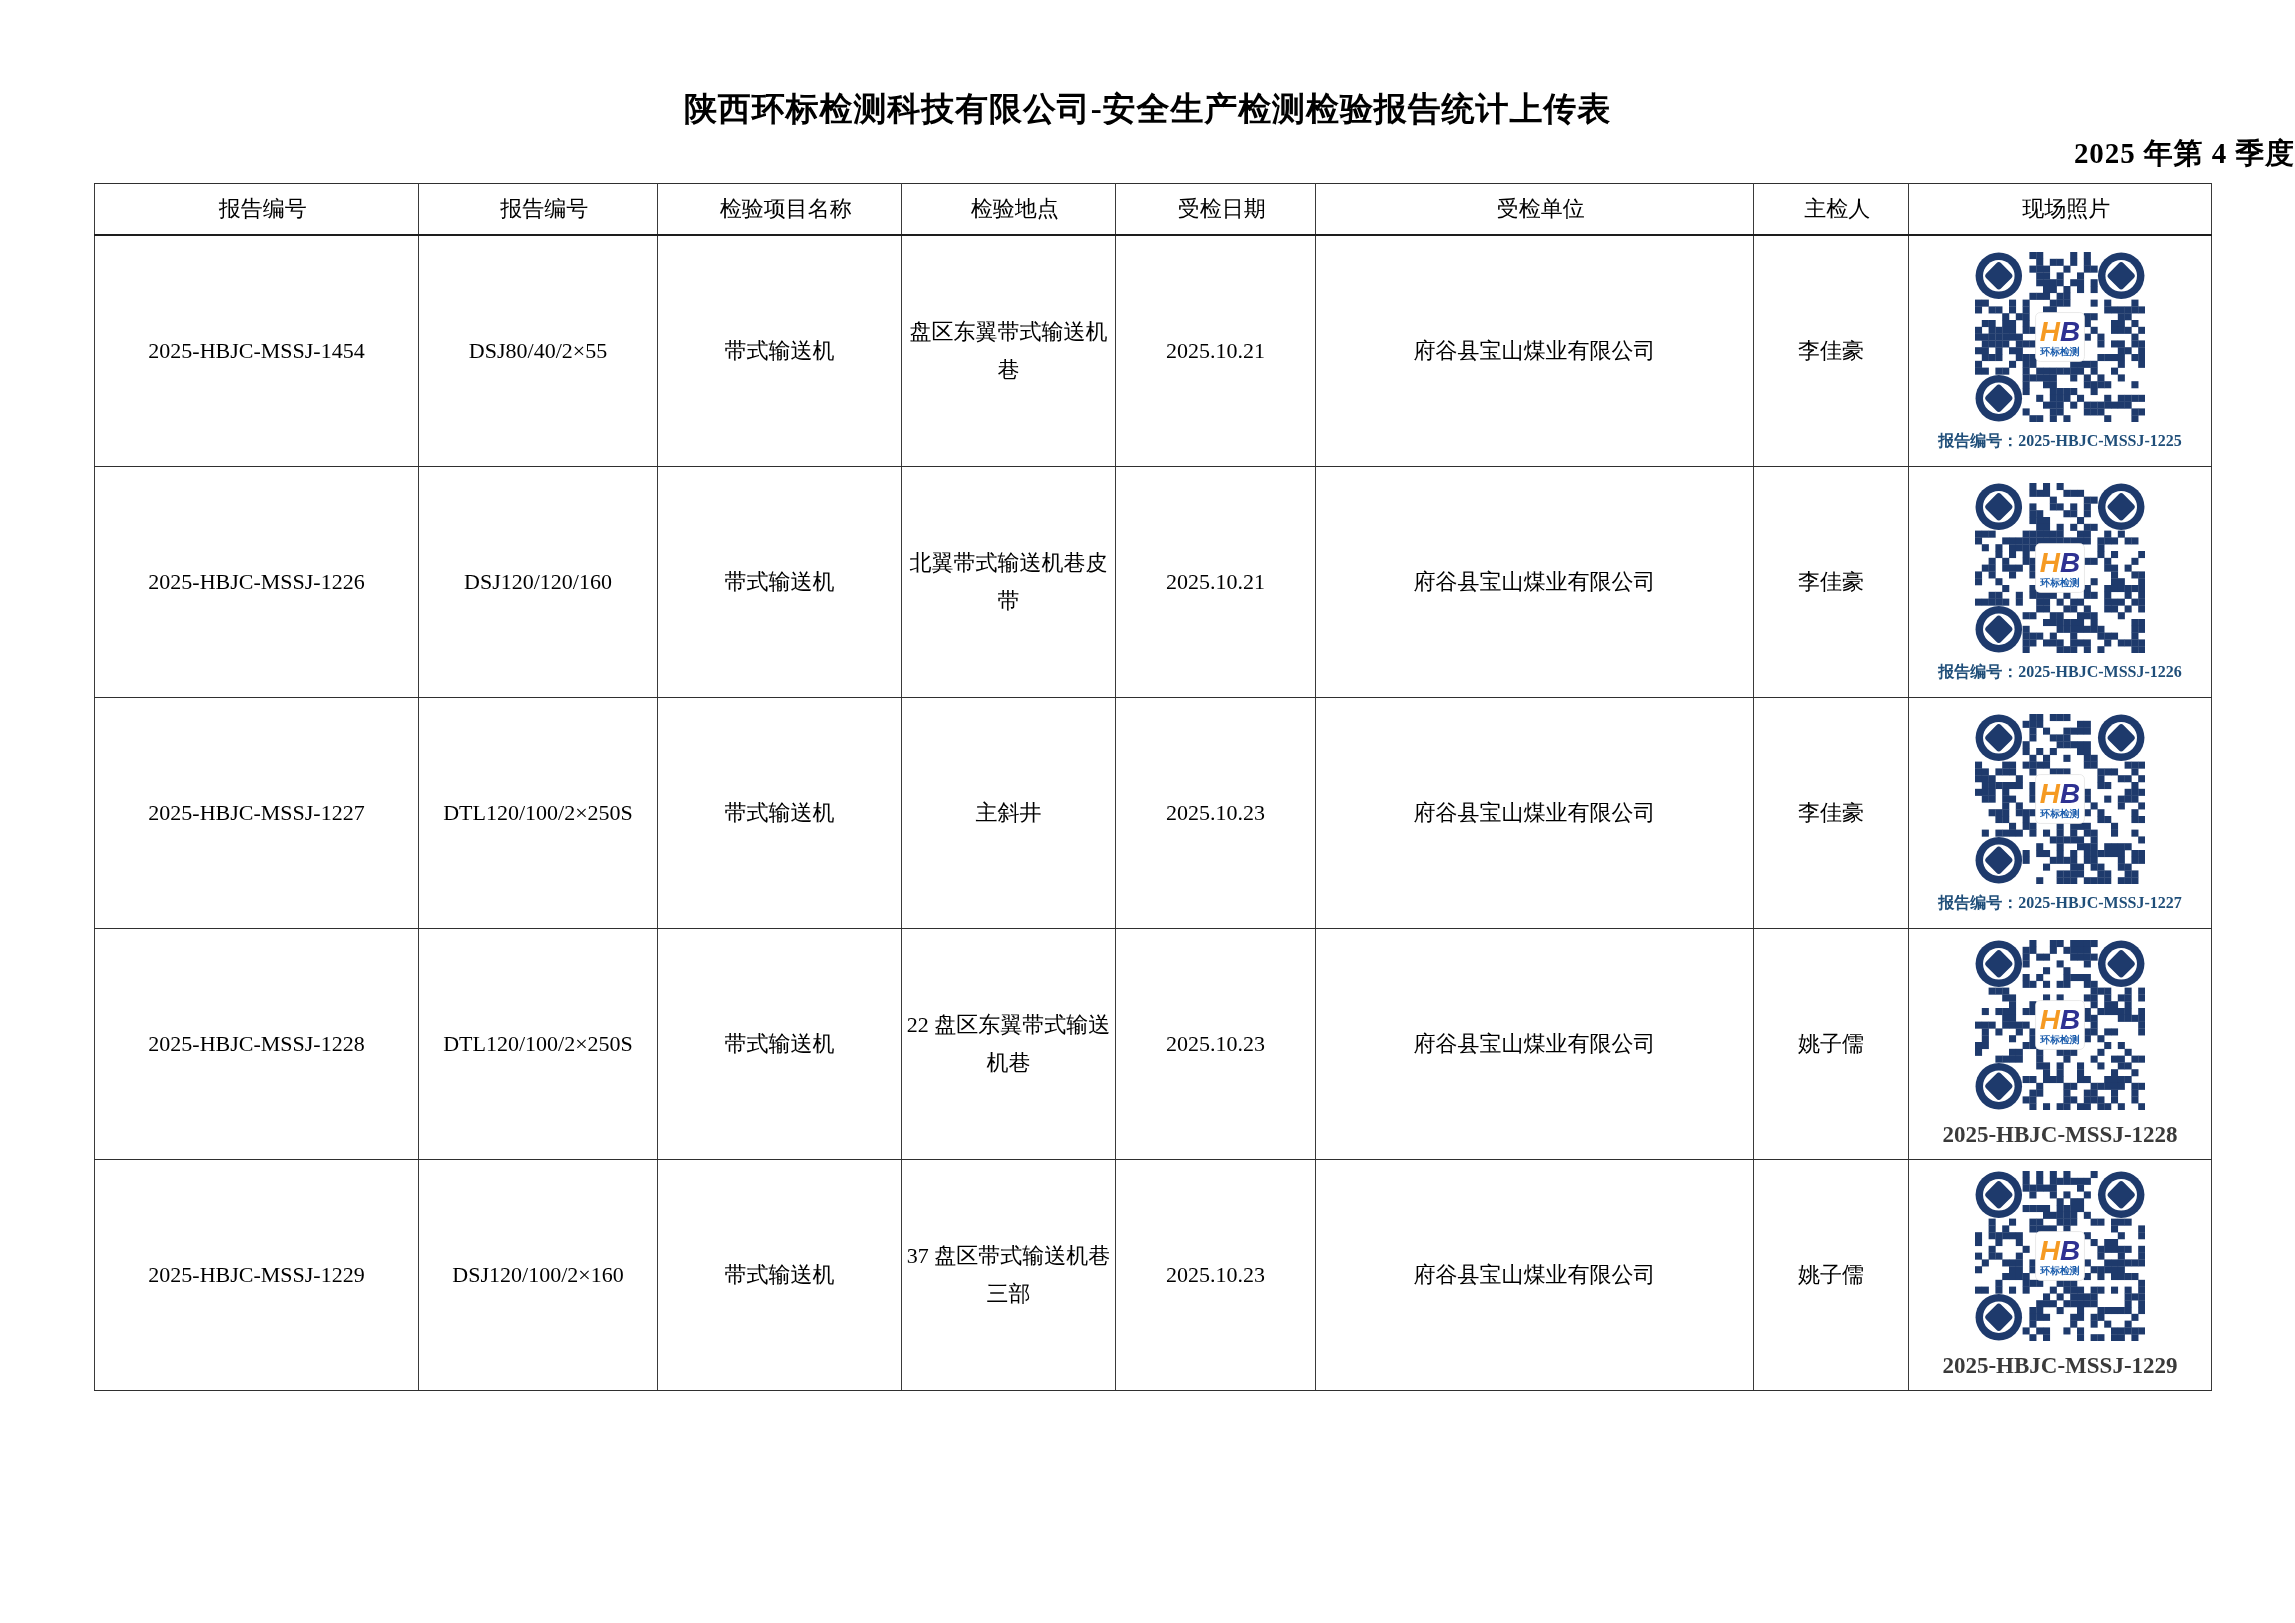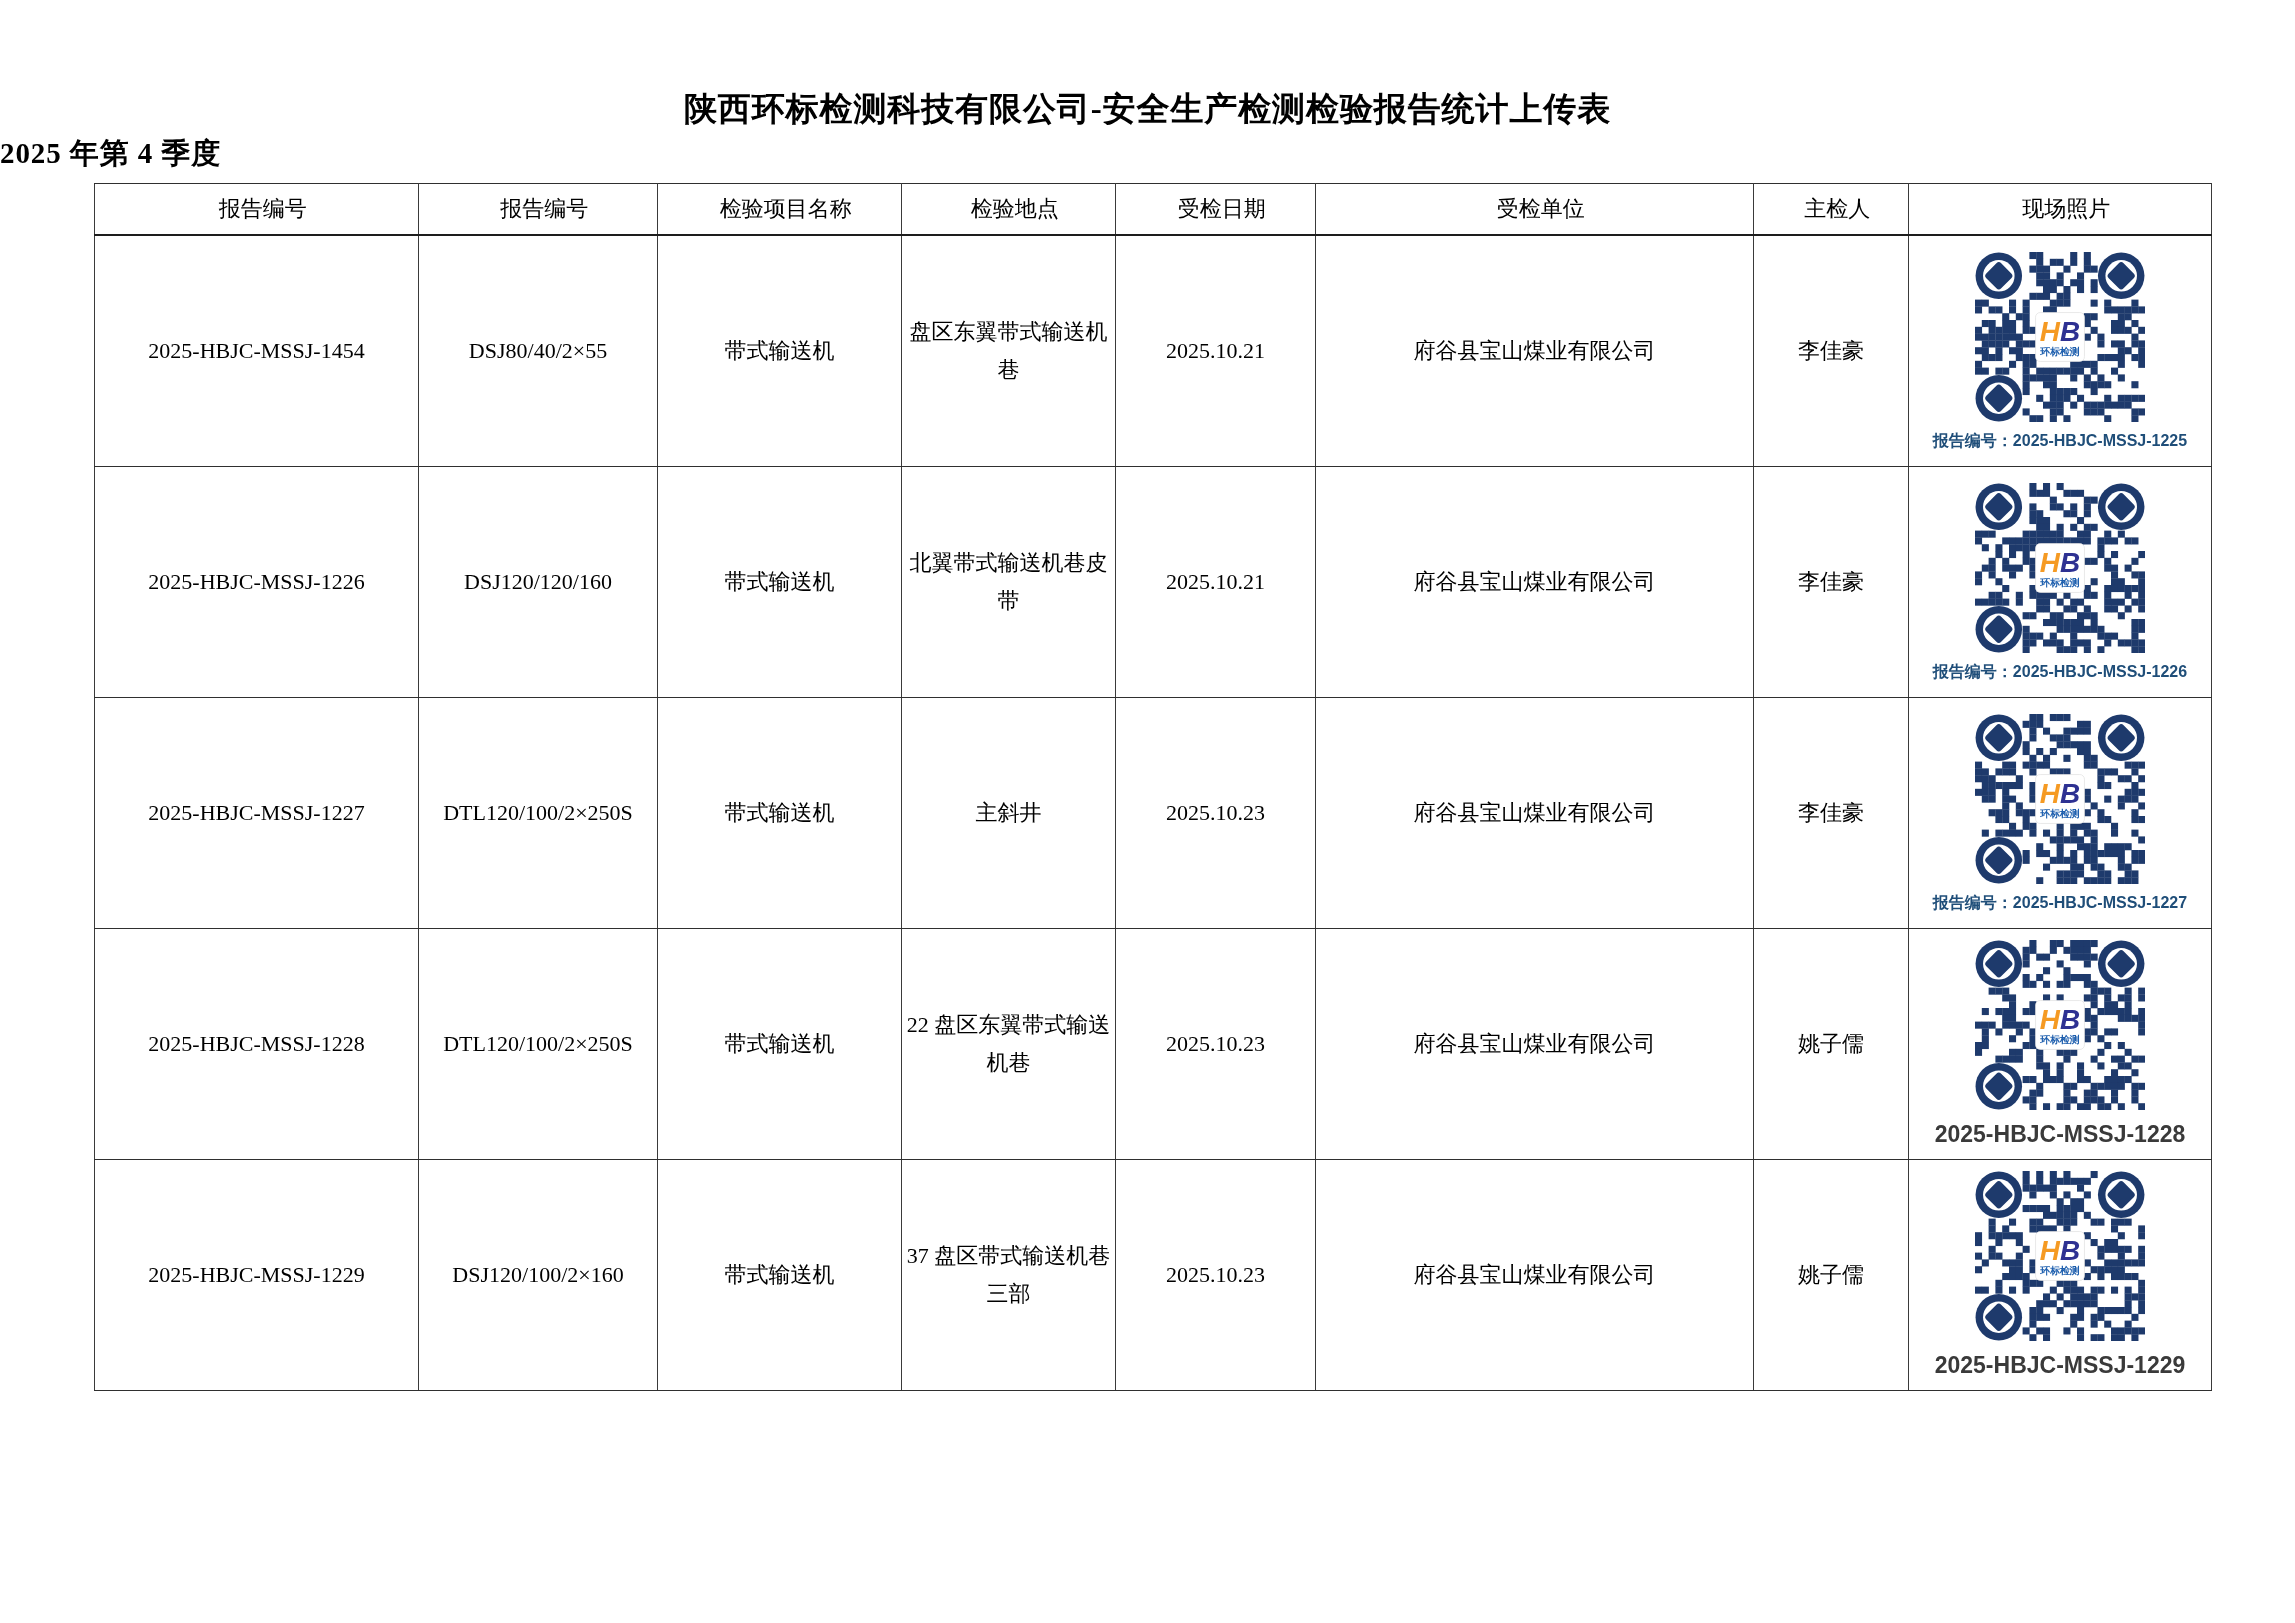--- a/index.html
+++ b/index.html
@@ -27,21 +27,21 @@
     text-align: center;
     font-size: 33px;
     font-weight: bold;
     letter-spacing: 0.9px;
   }
   .doc-subtitle {
     position: absolute;
     top: 125px;
     left: 0;
     width: 2295px;
-    text-align: left;
+    text-align: right;
     font-size: 29px;
     font-weight: bold;
     letter-spacing: 0.9px;
   }
   table.report-table {
     position: absolute;
     left: 94px;
     top: 174px;
     width: 2116px;
     border-collapse: collapse;
@@ -70,21 +70,21 @@
     padding: 0 1.8px;
     line-height: 1.75;
   }
   .qr-cell-inner {
     display: flex;
     flex-direction: column;
     align-items: center;
     justify-content: space-between;
   }
   .qr-caption {
-    font-family: Liberation Sans, sans-serif;
+    font-family: Liberation Serif, serif;
     font-weight: bold;
     line-height: 1.2;
     white-space: nowrap;
   }
   .qr-caption.blue {
     font-size: 16px;
     margin-top: 9.7px;
     color: #1f4e79;
   }
   .qr-caption.dark {

